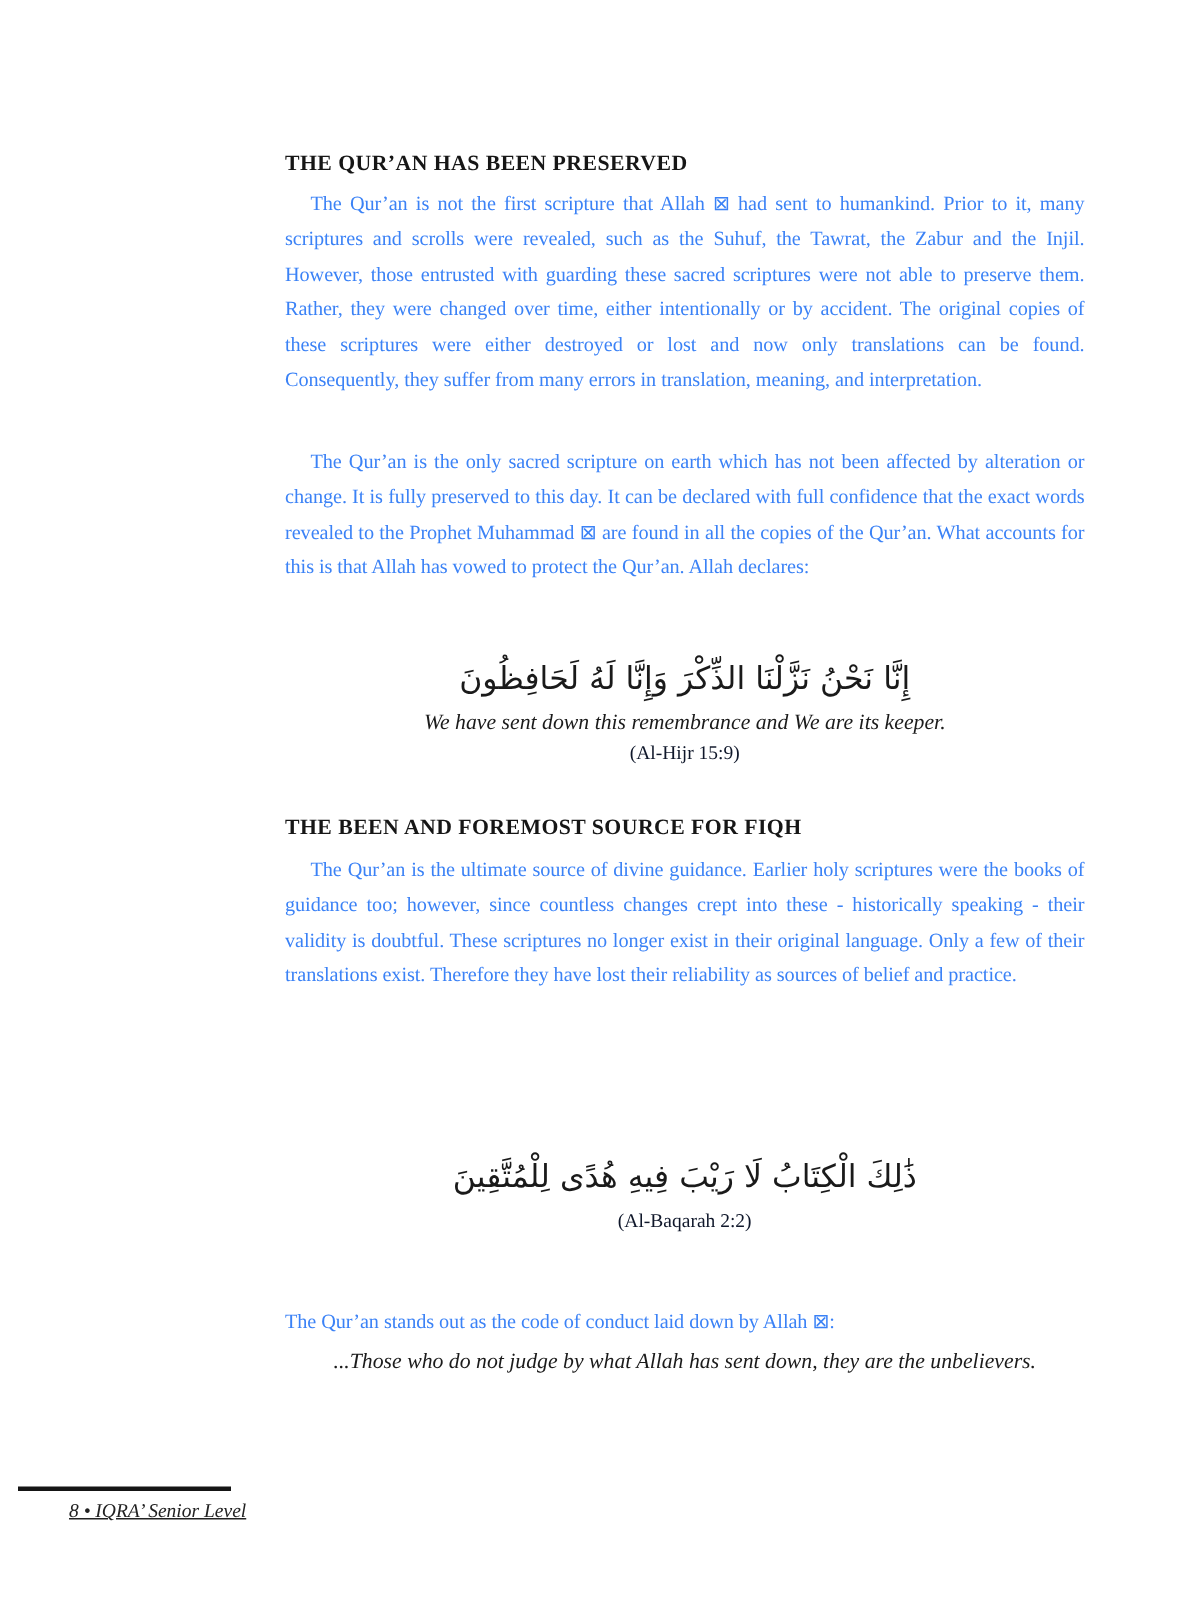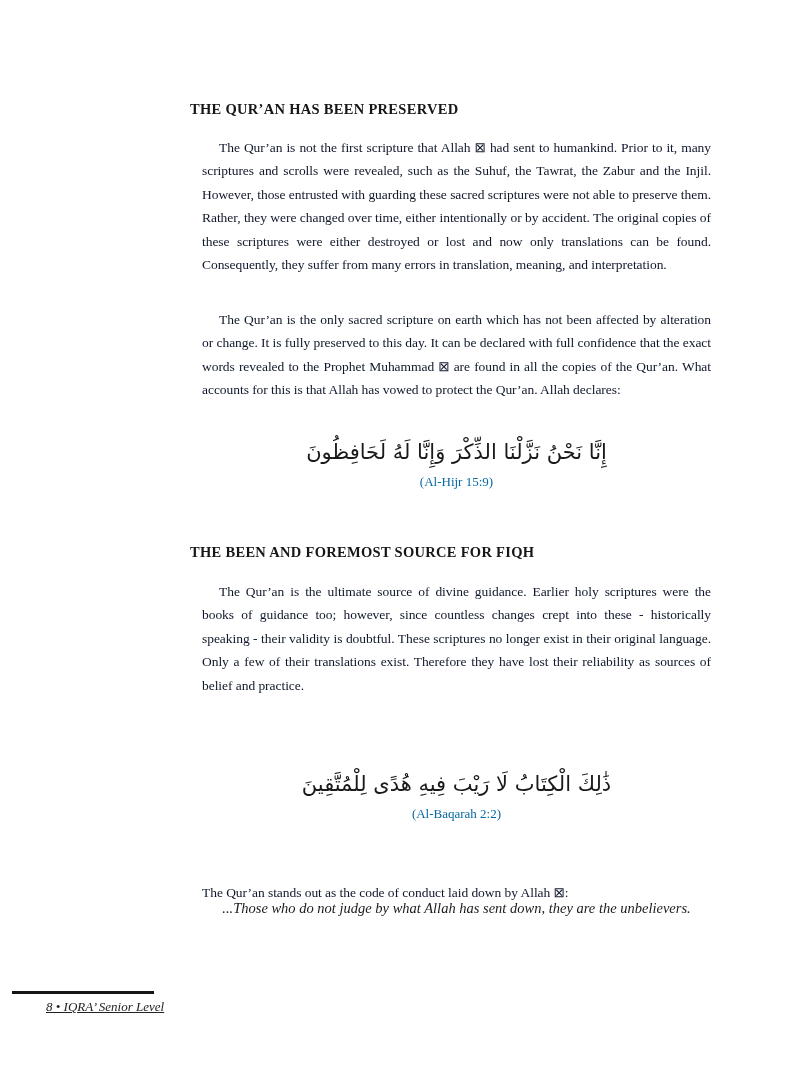--- a/index.html
+++ b/index.html
@@ -14,27 +14,27 @@
   }
   .block { position: absolute; left: 190px; width: 533px; }
   .sec-heading {
     margin: 0;
     font-size: 14.5px;
     font-weight: bold;
     letter-spacing: 0.3px;
     color: #161616;
   }
   .body-para {
-    margin: 12px;
+    margin: 0;
     font-size: 13.5px;
     line-height: 23.4px;
     text-align: justify;
     text-indent: 17px;
     letter-spacing: -0.05px;
-    color: #0f172a;
+    color: #3b82f6;
   }
   .body-para.no-indent { text-indent: 0; }
   .verse { text-align: center; }
   .verse-arabic {
     direction: rtl;
     unicode-bidi: embed;
     font-family: "DejaVu Sans", sans-serif;
     font-size: 21px;
     line-height: 40px;
     color: #1a1a1a;
@@ -42,21 +42,21 @@
   }
   .verse-translation {
     font-style: italic;
     font-size: 14.5px;
     line-height: 20px;
     color: #1b1b1b;
   }
   .verse-reference {
     font-size: 13px;
     line-height: 19px;
-    color: #0369a1;
+    color: #0f172a;
   }
   .footer-rule {
     position: absolute;
     left: 12px;
     top: 991px;
     width: 142px;
     height: 3px;
     background: #151515;
   }
   .footer-label {
@@ -82,20 +82,21 @@
   <div class="block" style="top:124px">
     <p class="body-para">The Qur’an is not the first scripture that Allah ⊠ had sent to humankind. Prior to it, many scriptures and scrolls were revealed, such as the Suhuf, the Tawrat, the Zabur and the Injil.  However, those entrusted with guarding these sacred scriptures were not able to preserve them. Rather, they were changed over time, either intentionally or by accident.  The original copies of these scriptures were either destroyed or lost and now only translations can be found. Consequently, they suffer from many errors in translation, meaning, and interpretation.</p>
   </div>
 
   <div class="block" style="top:296px">
     <p class="body-para">The Qur’an is the only sacred scripture on earth which has not been affected by alteration or change.  It is fully preserved to this day. It can be declared with full confidence that the exact words revealed to the Prophet Muhammad ⊠ are found in all the copies of the Qur’an. What accounts for this is that Allah has vowed to protect the Qur’an. Allah declares:</p>
   </div>
 
   <div class="block verse" style="top:432px">
     <div class="verse-arabic">إِنَّا نَحْنُ نَزَّلْنَا الذِّكْرَ وَإِنَّا لَهُ لَحَافِظُونَ</div>
+    <div class="verse-translation">We have sent down this remembrance and We are its keeper.</div>
     <div class="verse-reference">(Al-Hijr 15:9)</div>
   </div>
 
   <div class="block" style="top:544px">
     <h2 class="sec-heading">THE BEEN AND FOREMOST SOURCE FOR FIQH</h2>
   </div>
 
   <div class="block" style="top:568px">
     <p class="body-para">The Qur’an is the ultimate source of divine guidance. Earlier holy scriptures were the books of guidance too; however, since countless changes crept into these - historically speaking - their validity is doubtful. These scriptures no longer exist in their original language. Only a few of their translations exist. Therefore they have lost their reliability as sources of belief and practice.</p>
   </div>

